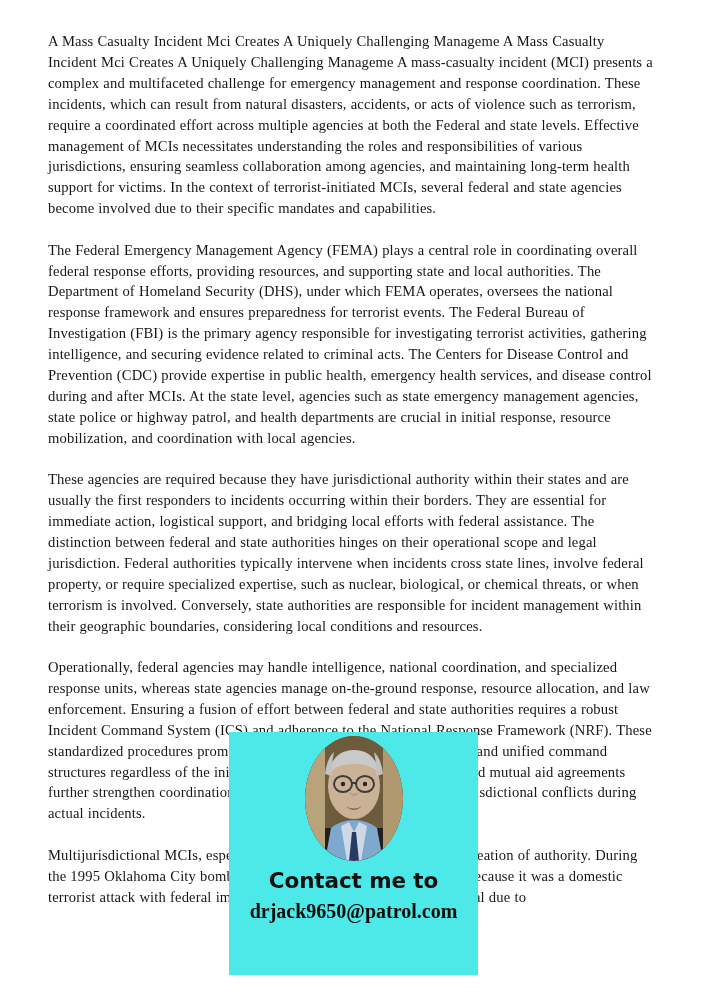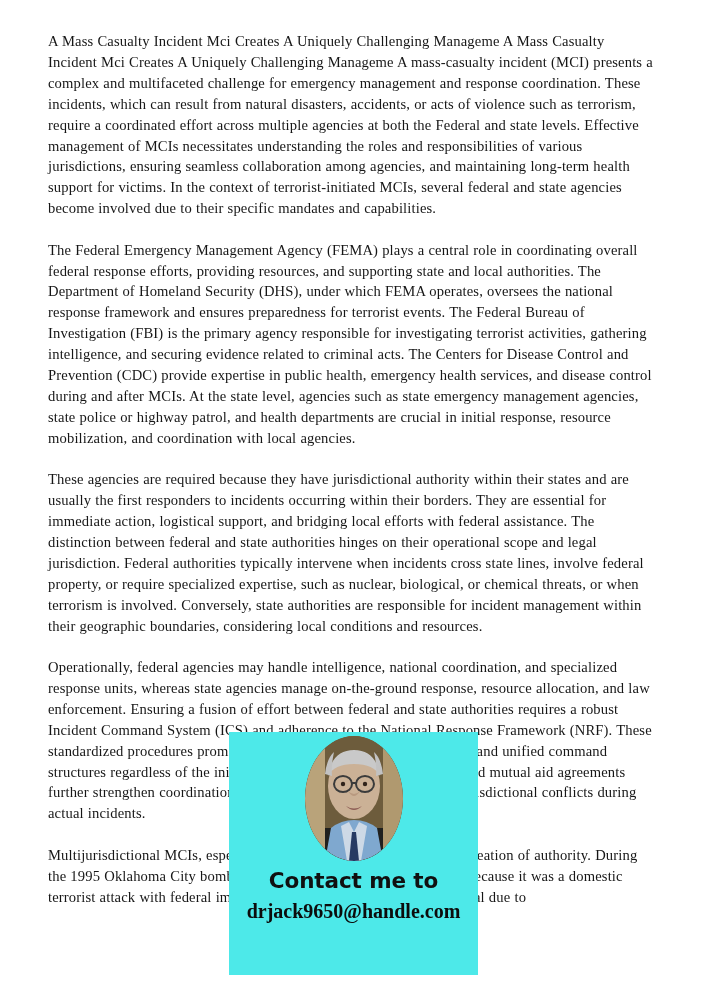--- a/index.html
+++ b/index.html
@@ -127,17 +127,17 @@
           <path d="M44 86 l5 10 l5 -10 l8 4 l-6 35 l-14 0 l-6 -35 z" fill="#cdd9e6"></path>
           <path d="M47 96 l4 0 l3 29 l-10 0 z" fill="#263a63"></path>
         </g>
       </svg>
     </div>
 
     <div id="promo-heading">
       <span class="hl">Contact me to</span>
     </div>
 
-    <div id="promo-email">drjack9650@handle.com</div>
+    <div id="promo-email">drjack9650@patrol.com</div>
 
   </div>
 
 </div>
 
 </body></html>

